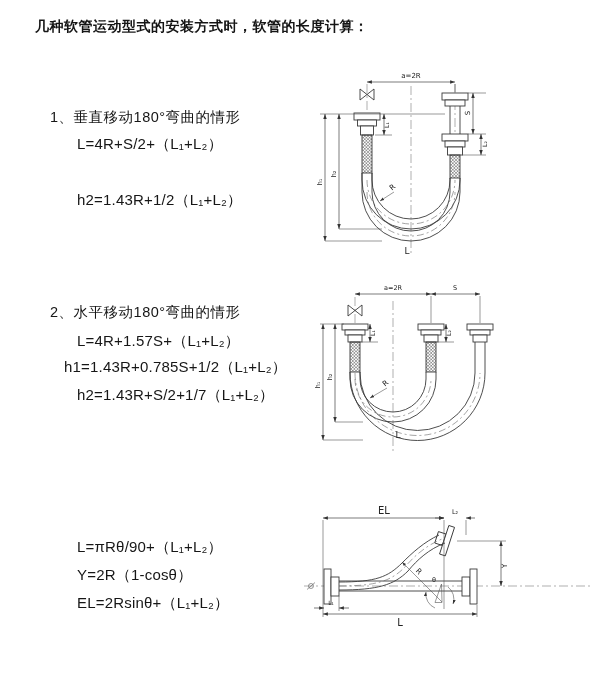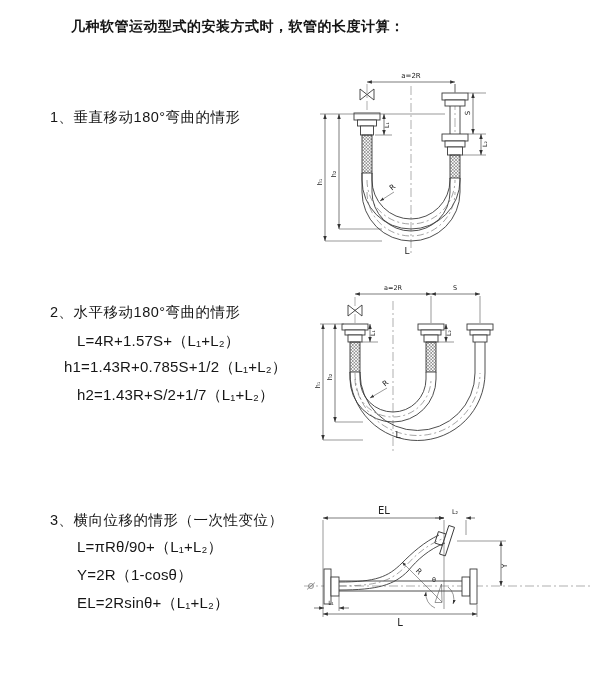--- a/index.html
+++ b/index.html
@@ -1,20 +1,20 @@
 <!DOCTYPE html>
 <html><head>
 <meta charset="utf-8">
 <style>
   html,body{margin:0;padding:0;}
   body{font-family:"Liberation Sans","DejaVu Sans",sans-serif;background:#f5f5f5;}
   #page{position:relative;width:600px;height:675px;background:#ffffff;overflow:hidden;
         border-right:3px solid #e2e2e2;border-bottom:2px solid #efefef;}
   .title{position:absolute;left:35px;top:18px;font-size:14px;font-weight:bold;
-         color:#151515;letter-spacing:.5px;white-space:nowrap;margin-left:36px;}
+         color:#151515;letter-spacing:.5px;white-space:nowrap;}
   .heading{position:absolute;font-size:14.5px;font-weight:normal;color:#161616;
            letter-spacing:.5px;white-space:nowrap;}
   .formula{position:absolute;font-size:15px;color:#161616;letter-spacing:.2px;white-space:nowrap;}
   svg.diagram{position:absolute;}
   svg text{fill:#222;font-family:"DejaVu Sans","Liberation Sans",sans-serif;}
   .ln{fill:none;stroke:#3a3a3a;stroke-width:0.9;}
   .thin{fill:none;stroke:#555;stroke-width:0.6;}
   .dim{fill:none;stroke:#444;stroke-width:0.7;}
   .cl{fill:none;stroke:#7a7a7a;stroke-width:0.6;stroke-dasharray:9 3 2 3;}
   .dash{fill:none;stroke:#666;stroke-width:0.6;stroke-dasharray:7 3 2 3;}
@@ -36,20 +36,22 @@
       </marker>
       <marker id="as" orient="auto" markerWidth="8" markerHeight="6" refX="0" refY="2.5">
         <path d="M7,0 L0,2.5 L7,5 Z" fill="#333"></path>
       </marker>
     </defs>
   </svg>
 
   <div class="title">几种软管运动型式的安装方式时，软管的长度计算：</div>
 
   <div class="heading" style="left:50px;top:108px">1、垂直移动180°弯曲的情形</div>
+  <div class="formula" style="left:77px;top:135px">L=4R+S/2+（L₁+L₂）</div>
+  <div class="formula" style="left:77px;top:191px">h2=1.43R+1/2（L₁+L₂）</div>
 
   <svg class="diagram" style="left:312px;top:64px" width="282" height="194" viewBox="0 0 282 194">
 
     <g>
       <path class="cl" d="M99,22 V190"></path>
       <path class="cl" d="M55,20 V66"></path>
       <path class="cl" d="M143,20 V86"></path>
     </g>
 
     <g>
@@ -213,21 +215,20 @@
       <text transform="translate(143,52) rotate(-90)" font-size="6" text-anchor="middle">L₂</text>
     </g>
 
     <g>
       <line class="thin" x1="79" y1="107" x2="62" y2="117" marker-end="url(#ae)"></line>
       <text transform="translate(79,104) rotate(-40)" font-size="7.5" text-anchor="middle">R</text>
     </g>
     <text x="90" y="157" font-size="9" text-anchor="middle">L</text>
   </svg>
 
-  <div class="heading" style="left:50px;top:511px">3、横向位移的情形（一次性变位）</div>
   <div class="formula" style="left:77px;top:538px">L=πRθ/90+（L₁+L₂）</div>
   <div class="formula" style="left:77px;top:566px">Y=2R（1-cosθ）</div>
   <div class="formula" style="left:77px;top:594px">EL=2Rsinθ+（L₁+L₂）</div>
 
   <svg class="diagram" style="left:296px;top:497px" width="302" height="157" viewBox="0 0 302 157">
     <path class="cl" d="M8,89 H295"></path>
     <g>
       <circle class="thin" cx="15" cy="89" r="2.5"></circle>
       <line class="thin" x1="11" y1="92.5" x2="19" y2="85.5"></line>
     </g>

